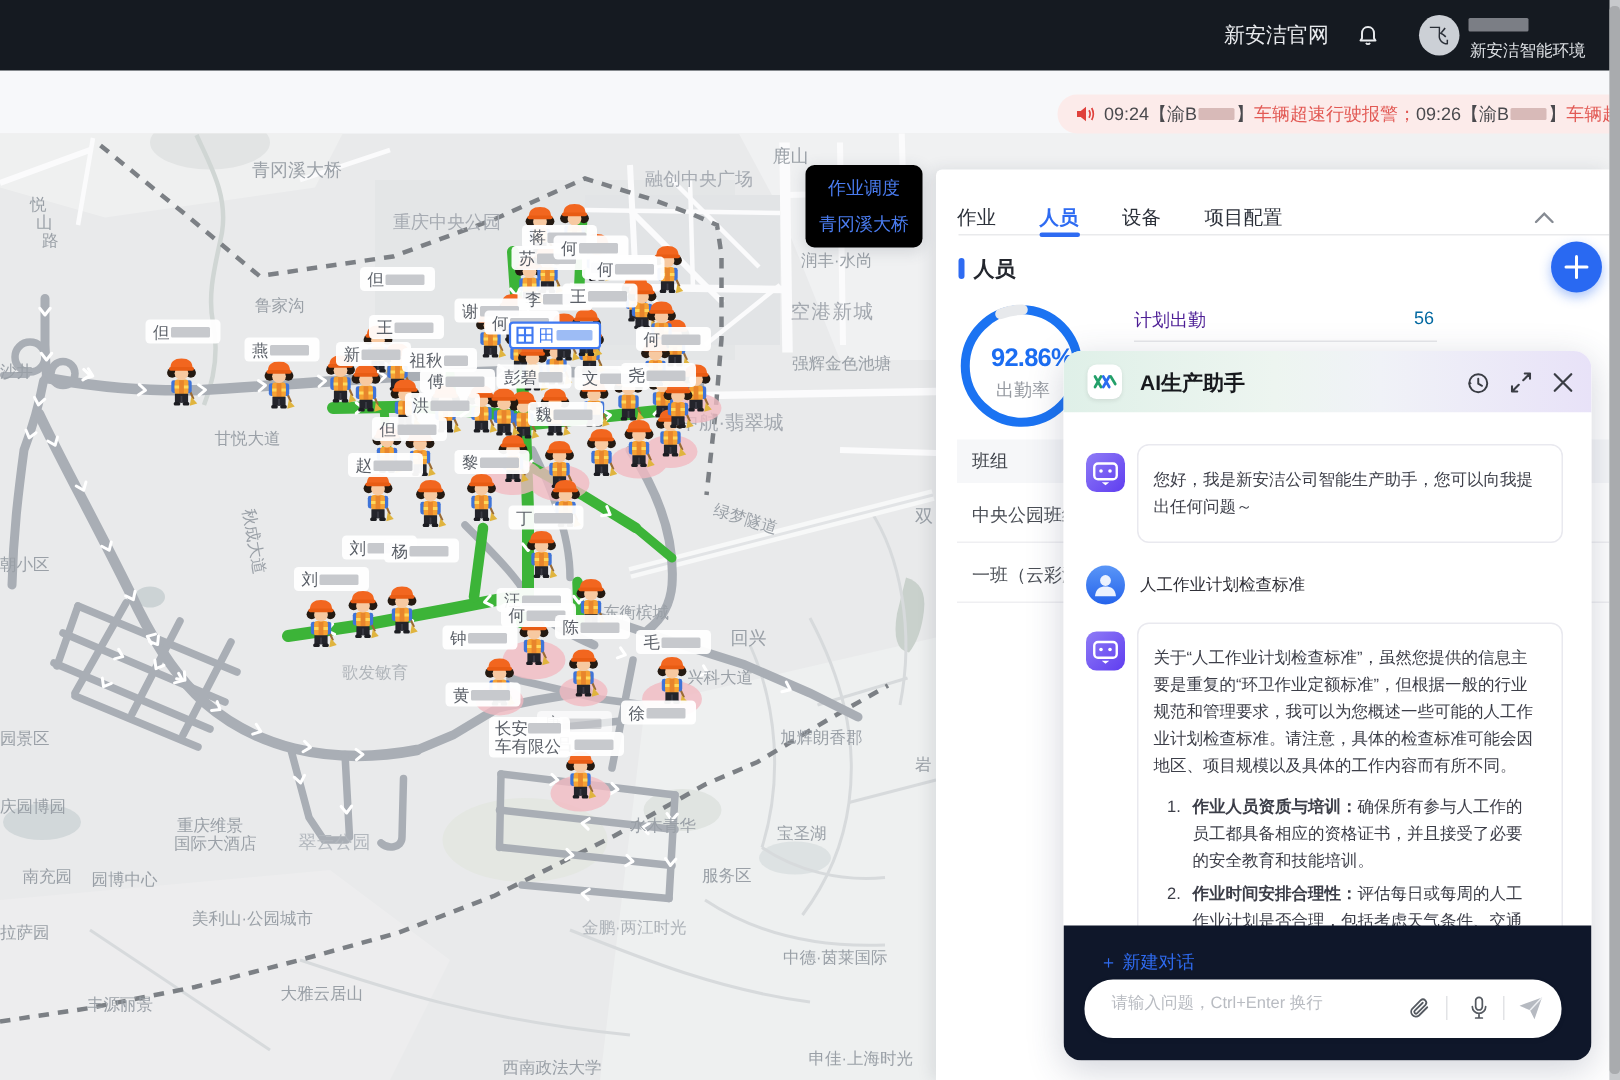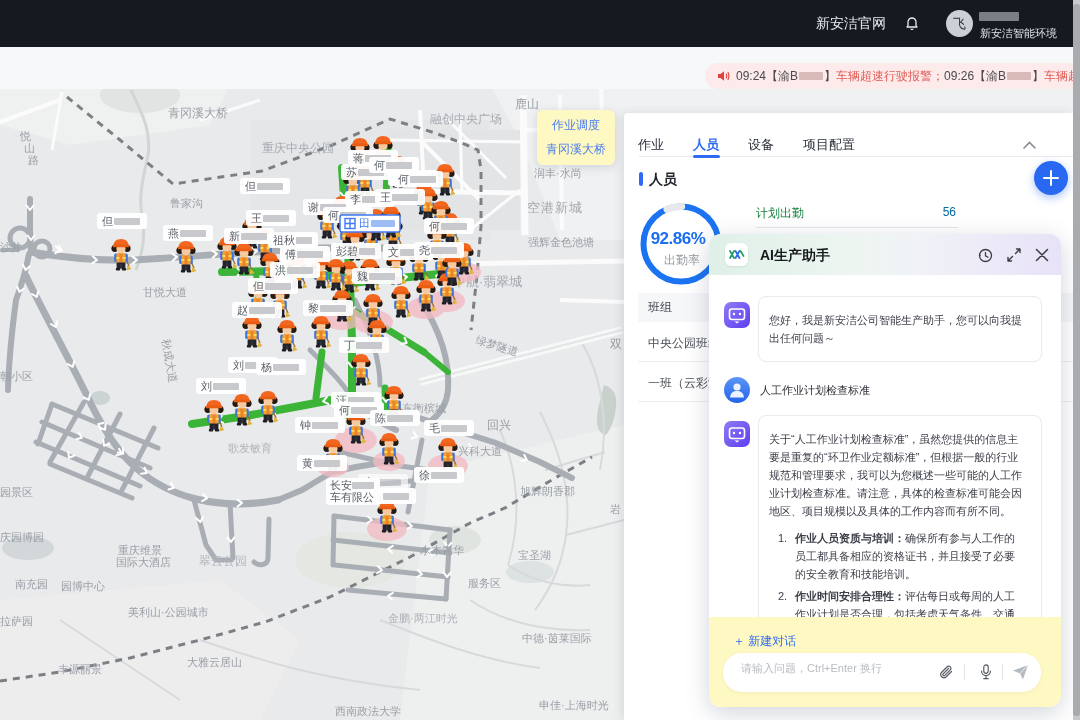--- a/index.html
+++ b/index.html
@@ -26,50 +26,50 @@
 .tabs span{margin-right:29px;}
 .tabs .act{color:#2e6bf2;font-weight:bold;}
 .tabline{position:absolute;left:69px;top:42px;width:27px;height:3px;background:#2e6bf2;border-radius:2px;z-index:2;}
 .tabborder{position:absolute;left:15px;top:43px;width:434px;height:1px;background:#e9eaec;}
 .chev{position:absolute;left:399px;top:28px;width:13px;height:8px;}
 .sect{position:absolute;left:15px;top:58px;font-size:14px;font-weight:bold;color:#23262d;padding-left:10px;}
 .sect i{position:absolute;left:0;top:1px;width:4px;height:14px;background:#2e6bf2;border-radius:2px;}
 .addbtn{position:absolute;left:410px;top:48px;width:34px;height:34px;border-radius:50%;background:#2969f2;box-shadow:0 3px 8px rgba(41,105,242,.4);}
 .addbtn:before{content:"";position:absolute;left:9px;top:15.7px;width:16px;height:2.6px;background:#fff;border-radius:2px;}
 .addbtn:after{content:"";position:absolute;left:15.7px;top:9px;width:2.6px;height:16px;background:#fff;border-radius:2px;}
-.pct{position:absolute;left:9px;top:116px;width:90px;text-align:center;font-size:17px;font-weight:bold;color:#1b6df2;letter-spacing:-.5px;}
+.pct{position:absolute;left:19px;top:116px;width:90px;text-align:center;font-size:17px;font-weight:bold;color:#1b6df2;letter-spacing:-.5px;}
 .pctlab{position:absolute;left:13px;top:139px;width:90px;text-align:center;font-size:12px;color:#9599a0;}
 .planrow{position:absolute;left:132px;top:92px;width:202px;border-bottom:1px solid #e7e8ea;height:23px;font-size:12px;}
-.planrow .l{color:#15803d;}
+.planrow .l{color:#4c1d95;}
 .planrow .v{position:absolute;right:2px;top:0;color:#0369a1;}
 
 .thead{position:absolute;left:14px;top:180px;width:435px;height:29px;background:#f6f7f9;font-size:12px;color:#41454c;line-height:29px;padding-left:10px;}
 .trow1{position:absolute;left:24px;top:222px;font-size:12px;color:#4a4e55;}
 .trow2{position:absolute;left:24px;top:262px;font-size:12px;color:#4a4e55;}
 .tline1{position:absolute;left:14px;top:248px;width:435px;height:1px;background:#efeff2;}
 .tline2{position:absolute;left:14px;top:288px;width:435px;height:1px;background:#efeff2;}
 
-#schcard{position:absolute;left:537px;top:110px;width:78px;height:55px;background:#fef9c3;border-radius:6px;box-shadow:0 2px 10px rgba(60,70,90,.18);z-index:15;font-size:12px;color:#4a7cf0;text-align:center;}
+#schcard{position:absolute;left:537px;top:110px;width:78px;height:55px;background:#000000;border-radius:6px;box-shadow:0 2px 10px rgba(60,70,90,.18);z-index:15;font-size:12px;color:#4a7cf0;text-align:center;}
 #schcard div{margin-top:7px;line-height:17px;}
 
 #ai{position:absolute;left:709px;top:234px;width:352px;height:473px;border-radius:12px;background:#fff;box-shadow:0 6px 24px rgba(50,60,90,.22);z-index:40;overflow:hidden;}
 #aihead{position:absolute;left:0;top:0;width:352px;height:41px;background:linear-gradient(90deg,#dff0e8 0%,#edf5f0 40%,#f0f2f7 60%,#e8e2f8 100%);}
 #aihead .logo{position:absolute;left:16px;top:9px;width:23px;height:23px;background:#fff;border-radius:6px;box-shadow:0 1px 3px rgba(0,0,0,.08);}
 #aihead .ttl{position:absolute;left:51px;top:13px;font-size:14px;font-weight:bold;color:#17191d;}
 #aihead svg.ic{position:absolute;top:14px;}
 #aibody{position:absolute;left:0;top:41px;width:352px;height:393px;background:#fff;overflow:hidden;}
 .msgrow{position:relative;margin:21px 19px 0 15px;}
 .bavat{position:absolute;left:0;top:6px;width:26px;height:26px;border-radius:7px;background:linear-gradient(135deg,#8f7cf6,#5f3df0);}
 .uavat{position:absolute;left:0;top:-4px;width:26px;height:26px;border-radius:50%;background:linear-gradient(180deg,#5a96f7,#2563eb);}
 .bubble{margin-left:34px;border:1px solid #e9e9ef;border-radius:8px;padding:14px 10px;font-size:11px;line-height:18px;color:#3c3e48;}
 .utext{margin-left:36px;font-size:11px;color:#303038;line-height:18px;}
 .li{position:relative;padding-left:26px;margin-top:9px;}
 .li+.li{margin-top:4px;}
 .li .n{position:absolute;left:9px;top:0;}
-#aifoot{position:absolute;left:0;top:383px;width:352px;height:90px;background:#fef9c3;}
+#aifoot{position:absolute;left:0;top:383px;width:352px;height:90px;background:#0f172a;}
 #aifoot .newchat{position:absolute;left:24px;top:16px;font-size:12px;color:#2f6bf0;}
 #aifoot .inbox{position:absolute;left:14px;top:36px;width:318px;height:39px;background:#fff;border-radius:19px;box-shadow:0 1px 4px rgba(0,0,0,.05);}
 #aifoot .ph{position:absolute;left:18px;top:8px;font-size:11px;color:#b9bcc2;}
 .vdiv{position:absolute;left:279px;top:11px;width:1px;height:16px;background:#e2e3e6;}
 .vdiv2{position:absolute;left:241px;top:11px;width:1px;height:16px;background:#e2e3e6;}
 </style>
 </head>
 <body>
 <div id="app">
 

